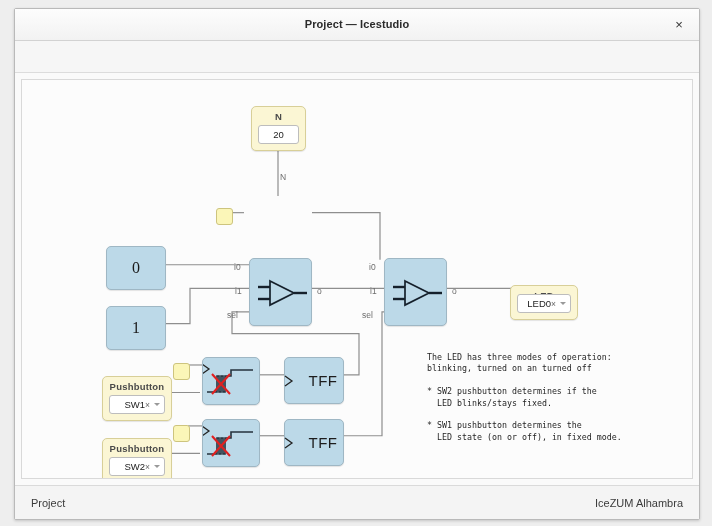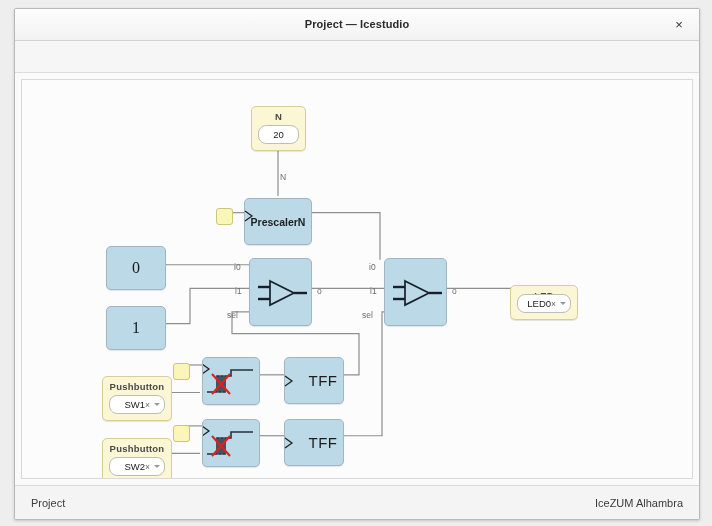--- a/index.html
+++ b/index.html
@@ -151,21 +151,21 @@
     padding-top: 4px;
     letter-spacing: .2px;
   }
   .param-field {
     position: absolute;
     left: 6px; right: 6px;
     bottom: 6px;
     height: 17px;
     background: #ffffff;
     border: 1px solid #bdbdbd;
-    border-radius: 8px;
+    border-radius: 3px;
     display: flex;
     align-items: center;
     justify-content: center;
     font-size: 9.5px;
     color: #222;
   }
   .param-field.left {
     justify-content: flex-end;
     padding-left: 16px;
   }
@@ -271,26 +271,20 @@
           </g>
         </svg>
 
         <div class="blk blk-yellow" style="left:229px; top:26px; width:55px; height:45px;">
           <div class="param-title">N</div>
           <div class="param-field">20</div>
         </div>
         <div class="portlabel" style="left:258px; top:92px;">N</div>
 
         <div class="port-square" style="left:194px; top:128px;"></div>
-        <div class="blk blk-blue blk-center" style="left:222px; top:118px; width:68px; height:47px;">
-          <svg width="10" height="12" viewBox="0 0 10 12" style="position:absolute;left:-1px;top:11px;">
-            <path d="M1 1 L8 6 L1 11" fill="none" stroke="#222" stroke-width="1.3"></path>
-          </svg>
-          <span class="prescaler-label">PrescalerN</span>
-        </div>
 
         <div class="blk blk-blue blk-center" style="left:84px; top:166px; width:60px; height:44px;">
           <span class="const-label">0</span>
         </div>
 
         <div class="blk blk-blue blk-center" style="left:84px; top:226px; width:60px; height:44px;">
           <span class="const-label">1</span>
         </div>
 
         <div class="portlabel" style="left:212px; top:182px;">i0</div>
@@ -371,20 +365,28 @@
           </svg>
         </div>
 
         <div class="blk blk-blue blk-center" style="left:262px; top:339px; width:60px; height:47px;">
           <svg width="10" height="12" viewBox="0 0 10 12" style="position:absolute;left:-1px;top:17px;">
             <path d="M1 1 L8 6 L1 11" fill="none" stroke="#222" stroke-width="1.3"></path>
           </svg>
           <span class="tff-label">TFF</span>
         </div>
 
+        <div class="note" style="left:405px; top:272px;">The LED has three modes of operation:
+blinking, turned on an turned off
+
+* SW2 pushbutton determines if the
+  LED blinks/stays fixed.
+
+* SW1 pushbutton determines the
+  LED state (on or off), in fixed mode.</div>
 
       </div>
     </div>
 
     <div class="statusbar">
       <div class="status-left">Project</div>
       <div class="status-right">IceZUM Alhambra</div>
     </div>
 
   </div>

